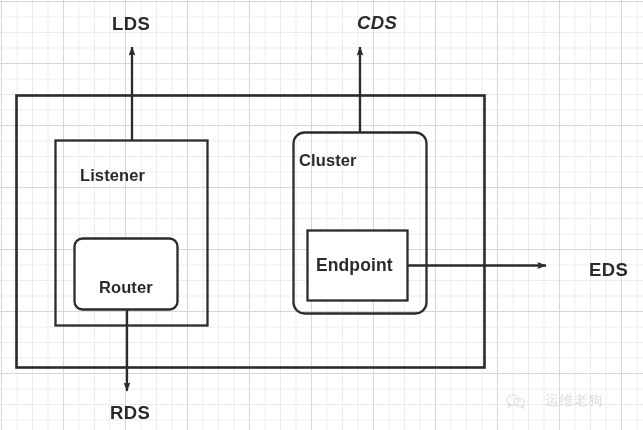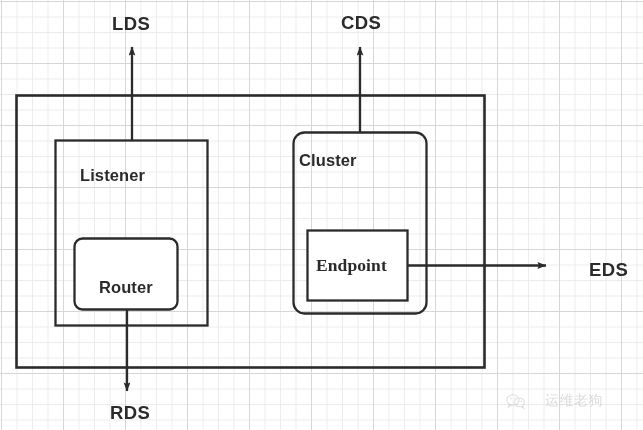--- a/index.html
+++ b/index.html
@@ -43,21 +43,20 @@
     position: absolute;
     color: #2b2b2b;
     font-weight: bold;
     white-space: nowrap;
     line-height: 1;
     text-align: right;
   }
   .endpoint-lbl {
     font-size: 17.5px;
     letter-spacing: 0.1px;
-    font-family: Liberation Serif, serif;
   }
   .node-lbl {
     font-size: 16.5px;
     letter-spacing: 0.1px;
   }
   .flow-lbl {
     font-size: 18.5px;
     letter-spacing: 0.4px;
   }
   
@@ -115,21 +114,21 @@
   <div class="lbl node-lbl" style="left:80px; top:167px;">Listener</div>
 
   <div class="lbl node-lbl" style="left:99px; top:279px;">Router</div>
 
   <div class="lbl node-lbl" style="left:299px; top:152px;">Cluster</div>
 
   <div class="lbl endpoint-lbl" style="left:316px; top:257px;">Endpoint</div>
 
   <div class="lbl flow-lbl" style="left:112px; top:15px;">LDS</div>
 
-  <div class="lbl flow-lbl" style="left:341px; top:14px;">CDS</div>
+  <div class="lbl flow-lbl" style="left:357px; top:14px;font-style:italic;">CDS</div>
 
   <div class="lbl flow-lbl" style="left:110px; top:404px;">RDS</div>
 
   <div class="lbl flow-lbl" style="left:589px; top:261px;">EDS</div>
 
   <div id="watermark">
     <svg class="wm-icon" width="22" height="18" viewBox="0 0 22 18" xmlns="http://www.w3.org/2000/svg">
       <ellipse cx="8" cy="8" rx="6.2" ry="5.2" fill="none" stroke="#9a9a9a" stroke-width="1.1"></ellipse>
       <path d="M4.4,12.2 L3.2,15.2 L6.2,13.3" fill="none" stroke="#9a9a9a" stroke-width="1.1"></path>
       <circle cx="6" cy="6.4" r="0.85" fill="#9a9a9a"></circle>

